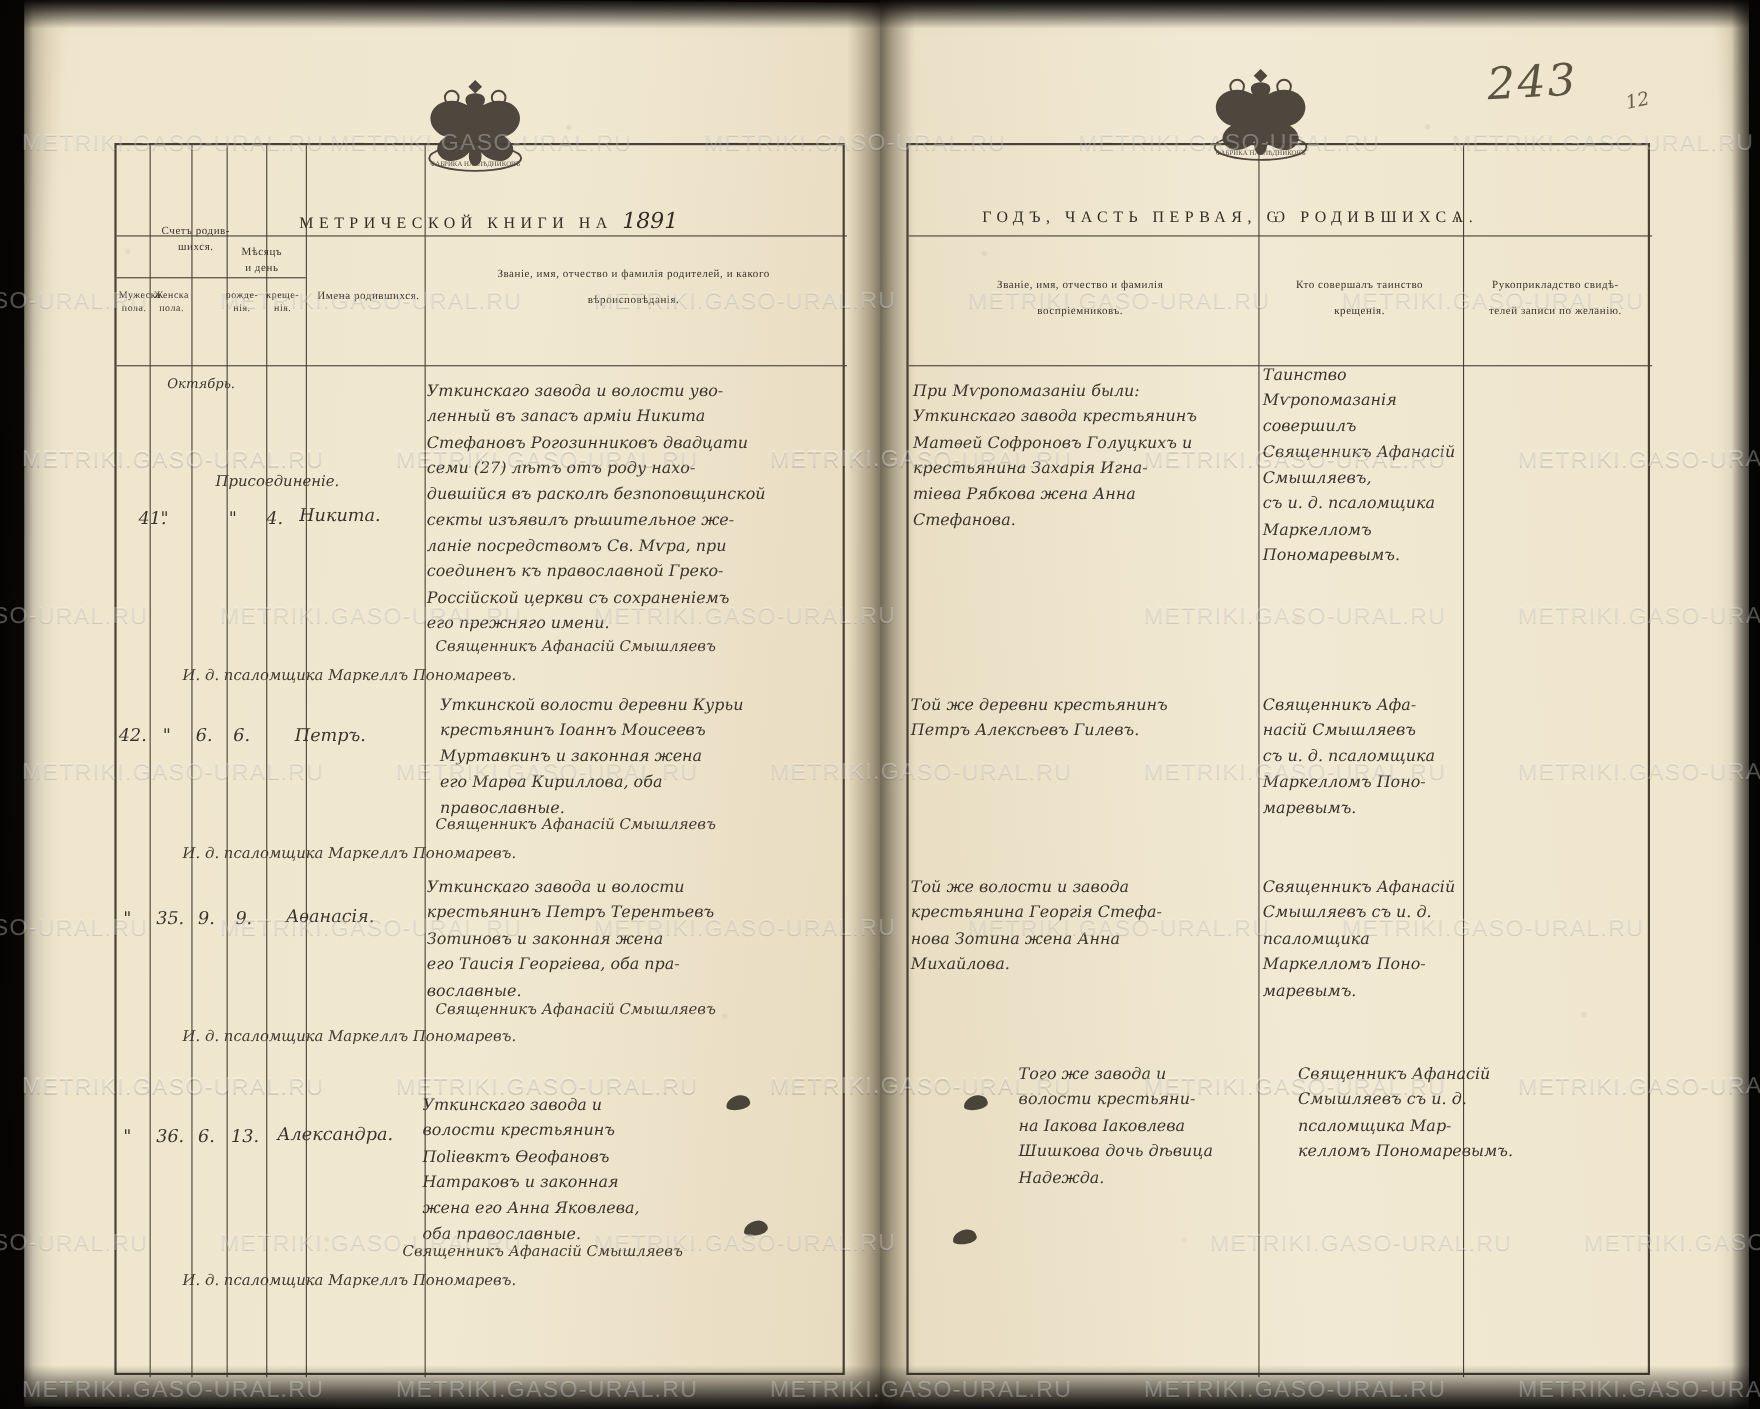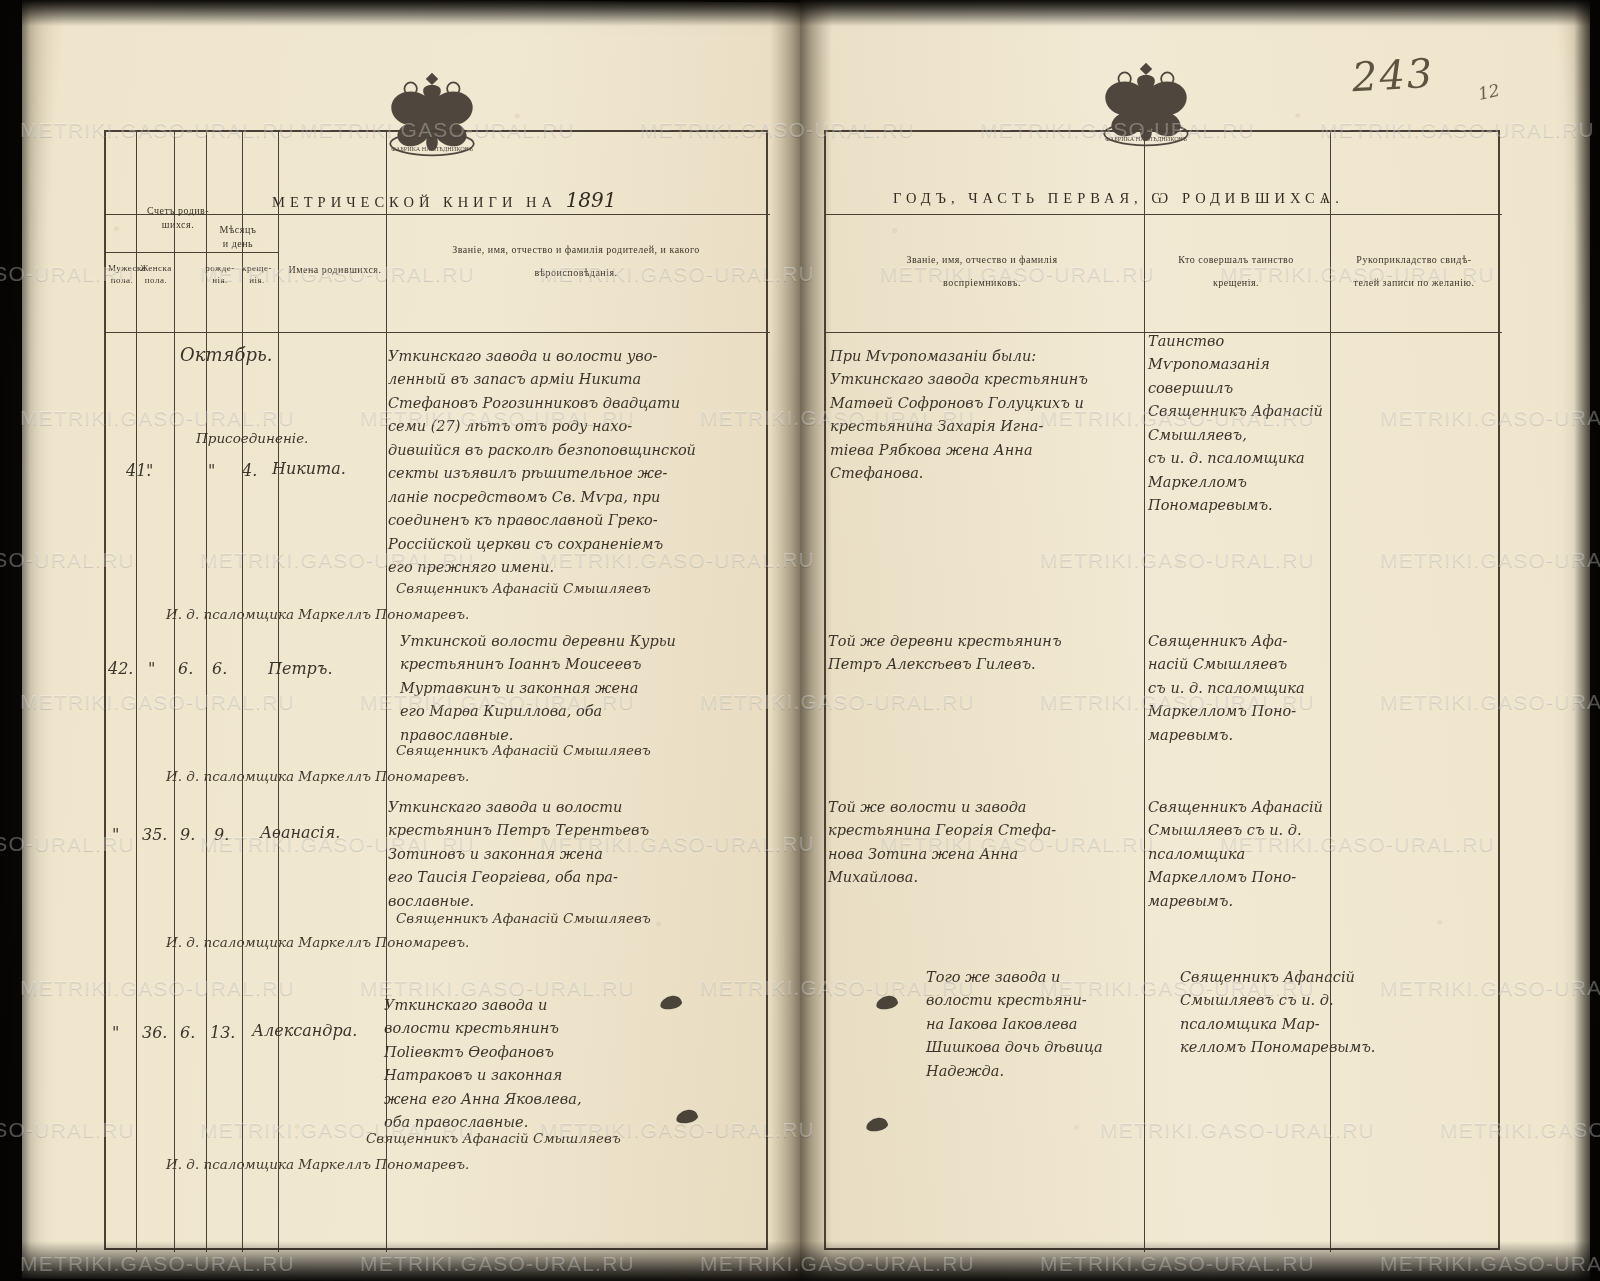--- a/index.html
+++ b/index.html
@@ -301,21 +301,21 @@
     <div class="hline" style="top:200px; width:676px;"></div>
   </div>
 
   <div class="hdr hdr-small" style="left:836px; top:248px; width:292px; white-space:pre-line; line-height:2.3;">Званiе, имя, отчество и фамилiя
 воспрiемниковъ.</div>
   <div class="hdr hdr-small" style="left:1150px; top:248px; width:172px; white-space:pre-line; line-height:2.3;">Кто совершалъ таинство
 крещенiя.</div>
   <div class="hdr hdr-small" style="left:1336px; top:248px; width:156px; white-space:pre-line; line-height:2.3;">Рукоприкладство свидѣ-
 телей записи по желанiю.</div>
 
-  <div class="cell-hw entry-text" style="left:152px; top:340px; font-size:18px;margin-left:28px;">Октябрь.</div>
+  <div class="cell-hw entry-text" style="left:152px; top:340px; font-size:12px;">Октябрь.</div>
 
   <div class="cell-hw num" style="left:126px; top:458px;">41.</div>
   <div class="cell-hw num" style="left:146px; top:458px;">"</div>
   <div class="cell-hw num" style="left:208px; top:458px;">"</div>
   <div class="cell-hw num" style="left:242px; top:458px;">4.</div>
   <div class="cell-hw" style="left:196px; top:428px; font-size:13.5px;">Присоединенiе.</div>
   <div class="cell-hw num" style="left:272px; top:456px;">Никита.</div>
   <div class="cell-hw entry-text" style="left:388px; top:345px; width:370px;">Уткинскаго завода и волости уво-
 ленный въ запасъ армiи Никита
 Стефановъ Рогозинниковъ двадцати

